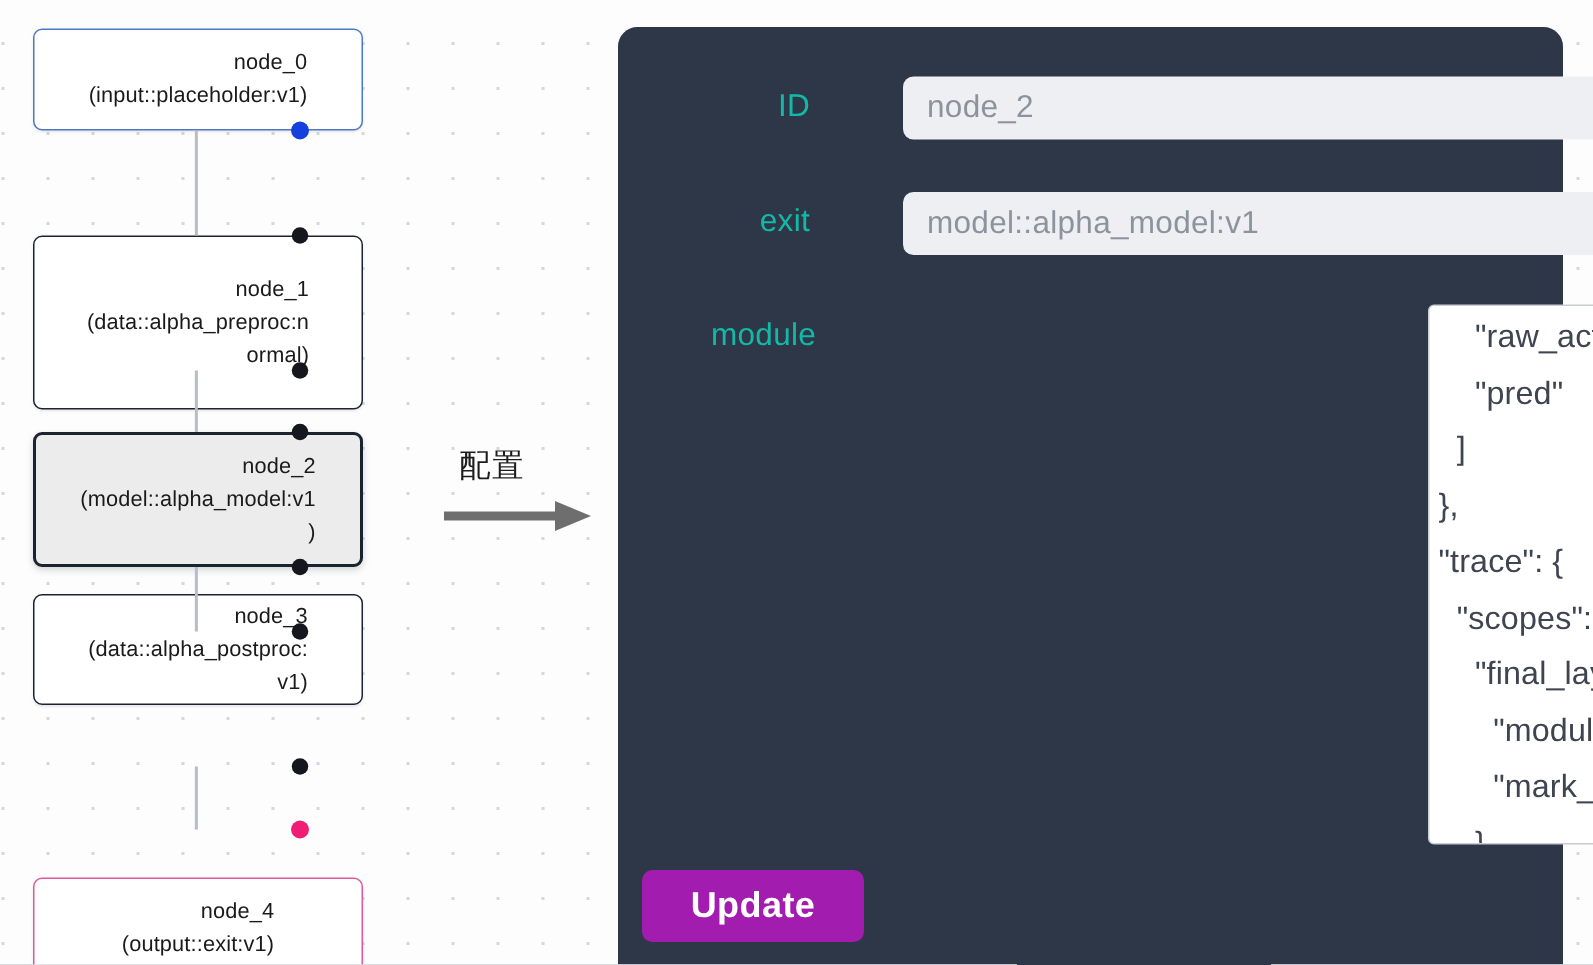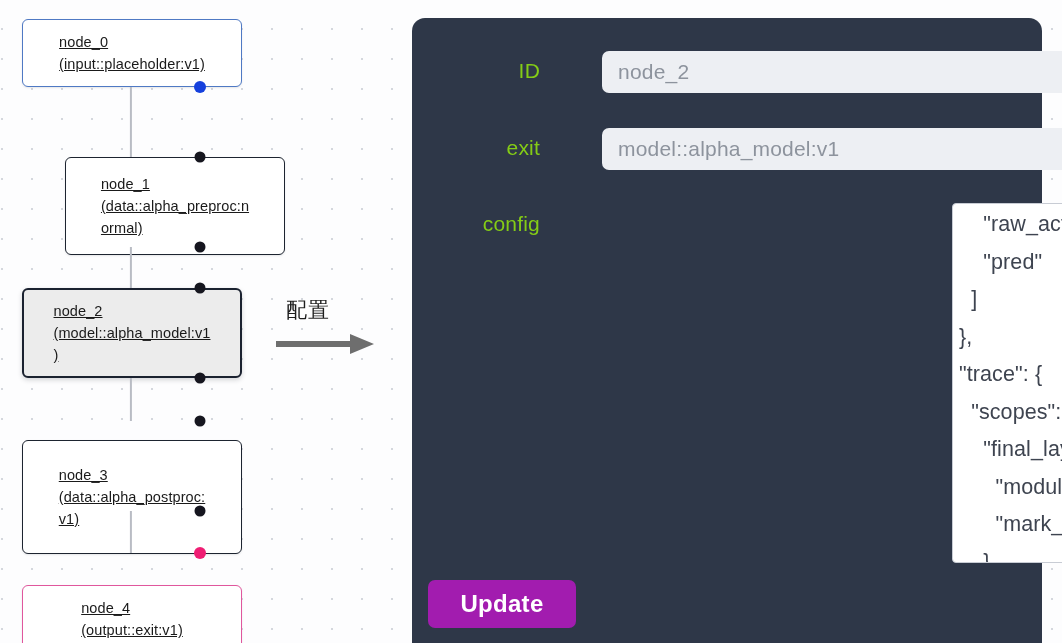--- a/index.html
+++ b/index.html
@@ -29,28 +29,27 @@
     position: absolute;
     left: 22px;
     width: 220px;
     background: #ffffff;
     border: 1.6px solid #1d2430;
     border-radius: 6px;
     display: flex;
     flex-direction: column;
     align-items: center;
     justify-content: center;
-    text-align: left;
+    text-align: right;
     color: #1a1a1a;
     font-size: 14.5px;
     line-height: 22px;
     letter-spacing: .1px;
     padding: 2px 4px;
     box-shadow: 0 1px 2px rgba(20,25,40,.10);
-    text-decoration: underline;
   }
   .node .nlabel { white-space: pre-line; }
   .node.is-input  { border-color: #4f79c4; }
   .node.is-output { border-color: #e0579d; }
   .node.is-selected {
     background: #ececec;
     border-width: 2.4px;
     border-color: #1b2230;
     box-shadow: 0 2px 5px rgba(20,25,40,.18);
   }
@@ -72,21 +71,21 @@
     left: 131px;
     width: 2.2px;
     background: #b9bcc4;
     transform: translateX(-50%);
     z-index: 1;
   }
 
   
   #annotation {
     position: absolute;
-    left: 276px; top: 296px;
+    left: 296px; top: 296px;
     width: 110px; height: 62px;
   }
   #annotation .ann-text {
     position: absolute;
     left: 10px; top: 0;
     font-size: 21px;
     color: #1d1d1d;
     letter-spacing: 1px;
     font-family: "DejaVu Sans", "Liberation Sans", sans-serif;
   }
@@ -103,21 +102,21 @@
     background: #2e3748;
     border-radius: 13px 13px 0 0;
     padding: 15px 14px 0 14px;
   }
   .field-row {
     position: absolute;
     display: flex;
     align-items: flex-start;
   }
   .field-label {
-    color: #84cc16;
+    color: #14b8a6;
     font-size: 21px;
     text-align: right;
     line-height: 40px;
     letter-spacing: .2px;
   }
   .text-input {
     background: #edeff3;
     border: none;
     border-radius: 7px;
     color: #8d939d;
@@ -187,37 +186,37 @@
     <div class="edge" style="top:247px;height:41px;"></div>
     <div class="edge" style="top:378px;height:43px;"></div>
     <div class="edge" style="top:511px;height:42px;"></div>
 
     <div class="node is-input" style="top:19px;height:68px;">
       <span class="nlabel">node_0
 (input::placeholder:v1)</span>
     </div>
     <div class="port port-blue" style="top:87px;"></div>
 
-    <div class="node" style="top:157px;height:98px;margin-left:43px;">
+    <div class="node" style="top:157px;height:116px;">
       <span class="nlabel">node_1
 (data::alpha_preproc:n
 ormal)</span>
     </div>
     <div class="port" style="top:157px;"></div>
     <div class="port" style="top:247px;"></div>
 
     <div class="node is-selected" style="top:288px;height:90px;">
       <span class="nlabel">node_2
 (model::alpha_model:v1
 )</span>
     </div>
     <div class="port" style="top:288px;"></div>
     <div class="port" style="top:378px;"></div>
 
-    <div class="node" style="top:440px;height:114px;">
+    <div class="node" style="top:396px;height:74px;">
       <span class="nlabel">node_3
 (data::alpha_postproc:
 v1)</span>
     </div>
     <div class="port" style="top:421px;"></div>
     <div class="port" style="top:511px;"></div>
 
     <div class="node is-output" style="top:553px;height:68px;margin-top:32px;">
       <span class="nlabel">node_4
 (output::exit:v1)</span>
@@ -238,21 +237,21 @@
       <div class="field-label">ID</div>
       <input class="text-input" type="text" value="node_2" style="">
     </div>
 
     <div class="field-row" id="row-type">
       <div class="field-label">exit</div>
       <input class="text-input" type="text" value="model::alpha_model:v1" style="">
     </div>
 
     <div class="field-row" id="row-config">
-      <div class="field-label">config</div>
+      <div class="field-label">module</div>
     </div>
 
     <div class="config-box">
       <div class="config-text">    "raw_action",
     "pred"
   ]
 },
 "trace": {
   "scopes": {
     "final_layer": {

